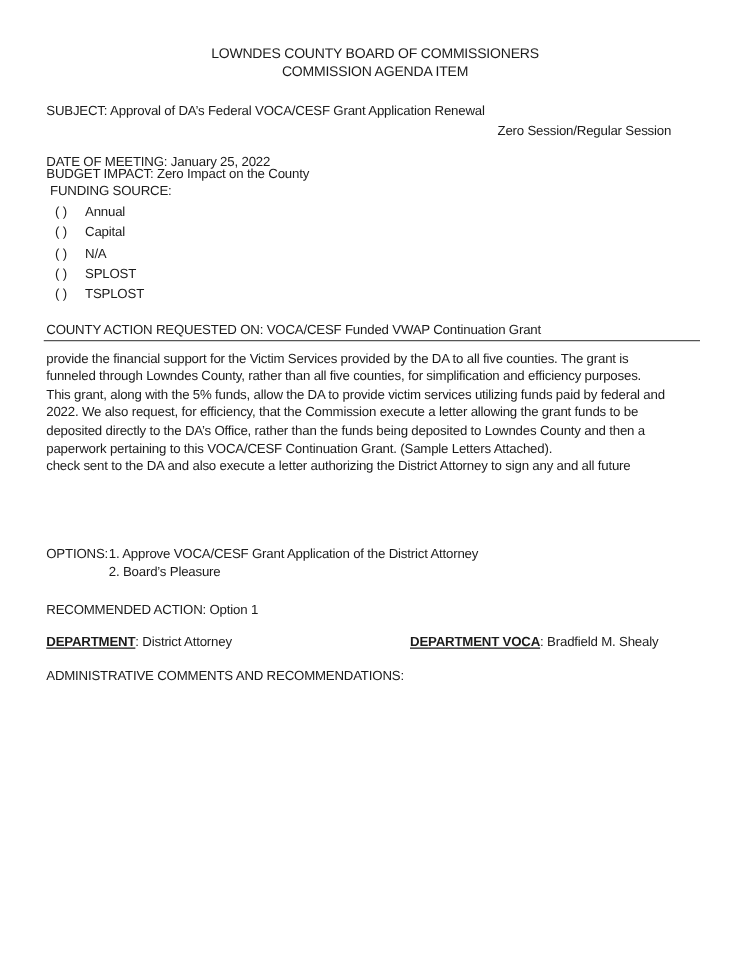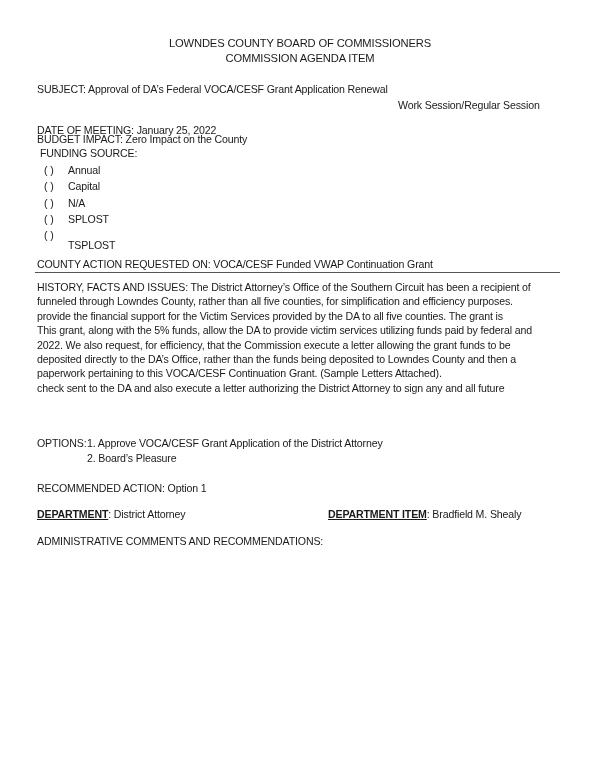--- a/index.html
+++ b/index.html
@@ -47,64 +47,63 @@
 </head>
 <body>
 
 <div>
 
   <div class="abs title" style="top:37px;">LOWNDES COUNTY BOARD OF COMMISSIONERS</div>
   <div class="abs title" style="top:52px;text-align:center;">COMMISSION AGENDA ITEM</div>
 
   <div class="abs" style="left:37px; top:83px;">SUBJECT: Approval of DA’s Federal VOCA/CESF Grant Application Renewal</div>
   <div class="abs" style="left:37px; top:124px;">DATE OF MEETING: January 25, 2022</div>
-  <div class="abs" style="left:398px; top:99px;">Work Session/Regular Session</div>
+  <div class="abs" style="left:398px; top:99px;">Zero Session/Regular Session</div>
 
   <div class="abs" style="left:37px; top:133px;">BUDGET IMPACT: Zero Impact on the County</div>
   <div class="abs" style="left:40px; top:147px;">FUNDING SOURCE:</div>
 
   <div>
     <div class="abs fs-item" style="top:164px;">( )</div>
     <div class="abs fs-label" style="top:164px;">Annual</div>
 
     <div class="abs fs-item" style="top:180px;">( )</div>
     <div class="abs fs-label" style="top:180px;">Capital</div>
 
     <div class="abs fs-item" style="top:197px;">( )</div>
     <div class="abs fs-label" style="top:197px;">N/A</div>
 
     <div class="abs fs-item" style="top:213px;">( )</div>
     <div class="abs fs-label" style="top:213px;">SPLOST</div>
 
     <div class="abs fs-item" style="top:229px;">( )</div>
-    <div class="abs fs-label" style="top:239px;">TSPLOST</div>
+    <div class="abs fs-label" style="top:229px;">TSPLOST</div>
   </div>
 
   <div class="abs" style="left:37px; top:258px;">COUNTY ACTION REQUESTED ON: VOCA/CESF Funded VWAP Continuation Grant</div>
   <div class="rule"></div>
 
   <div class="para">
-    <span>HISTORY, FACTS AND ISSUES: The District Attorney’s Office of the Southern Circuit has been a recipient of</span>
+    <span>provide the financial support for the Victim Services provided by the DA to all five counties. The grant is</span>
     <span>funneled through Lowndes County, rather than all five counties, for simplification and efficiency purposes.</span>
-    <span>provide the financial support for the Victim Services provided by the DA to all five counties. The grant is</span>
     <span>This grant, along with the 5% funds, allow the DA to provide victim services utilizing funds paid by federal and</span>
     <span>2022. We also request, for efficiency, that the Commission execute a letter allowing the grant funds to be</span>
     <span>deposited directly to the DA’s Office, rather than the funds being deposited to Lowndes County and then a</span>
     <span>paperwork pertaining to this VOCA/CESF Continuation Grant. (Sample Letters Attached).</span>
     <span>check sent to the DA and also execute a letter authorizing the District Attorney to sign any and all future</span>
   </div>
 
   <div class="abs" style="left:37px; top:437px;">OPTIONS:</div>
   <div class="abs" style="left:87px; top:437px;">1. Approve VOCA/CESF Grant Application of the District Attorney</div>
   <div class="abs" style="left:87px; top:452px;">2. Board’s Pleasure</div>
 
   <div class="abs" style="left:37px; top:482px;">RECOMMENDED ACTION: Option 1</div>
 
   <div class="abs" style="left:37px; top:508px;">
     <span class="u">DEPARTMENT</span><span>: District Attorney</span>
   </div>
   <div class="abs" style="left:328px; top:508px;">
-    <span class="u">DEPARTMENT ITEM</span><span>: Bradfield M. Shealy</span>
+    <span class="u">DEPARTMENT VOCA</span><span>: Bradfield M. Shealy</span>
   </div>
 
   <div class="abs" style="left:37px; top:535px;">ADMINISTRATIVE COMMENTS AND RECOMMENDATIONS:</div>
 
 </div>
 
 </body></html>

